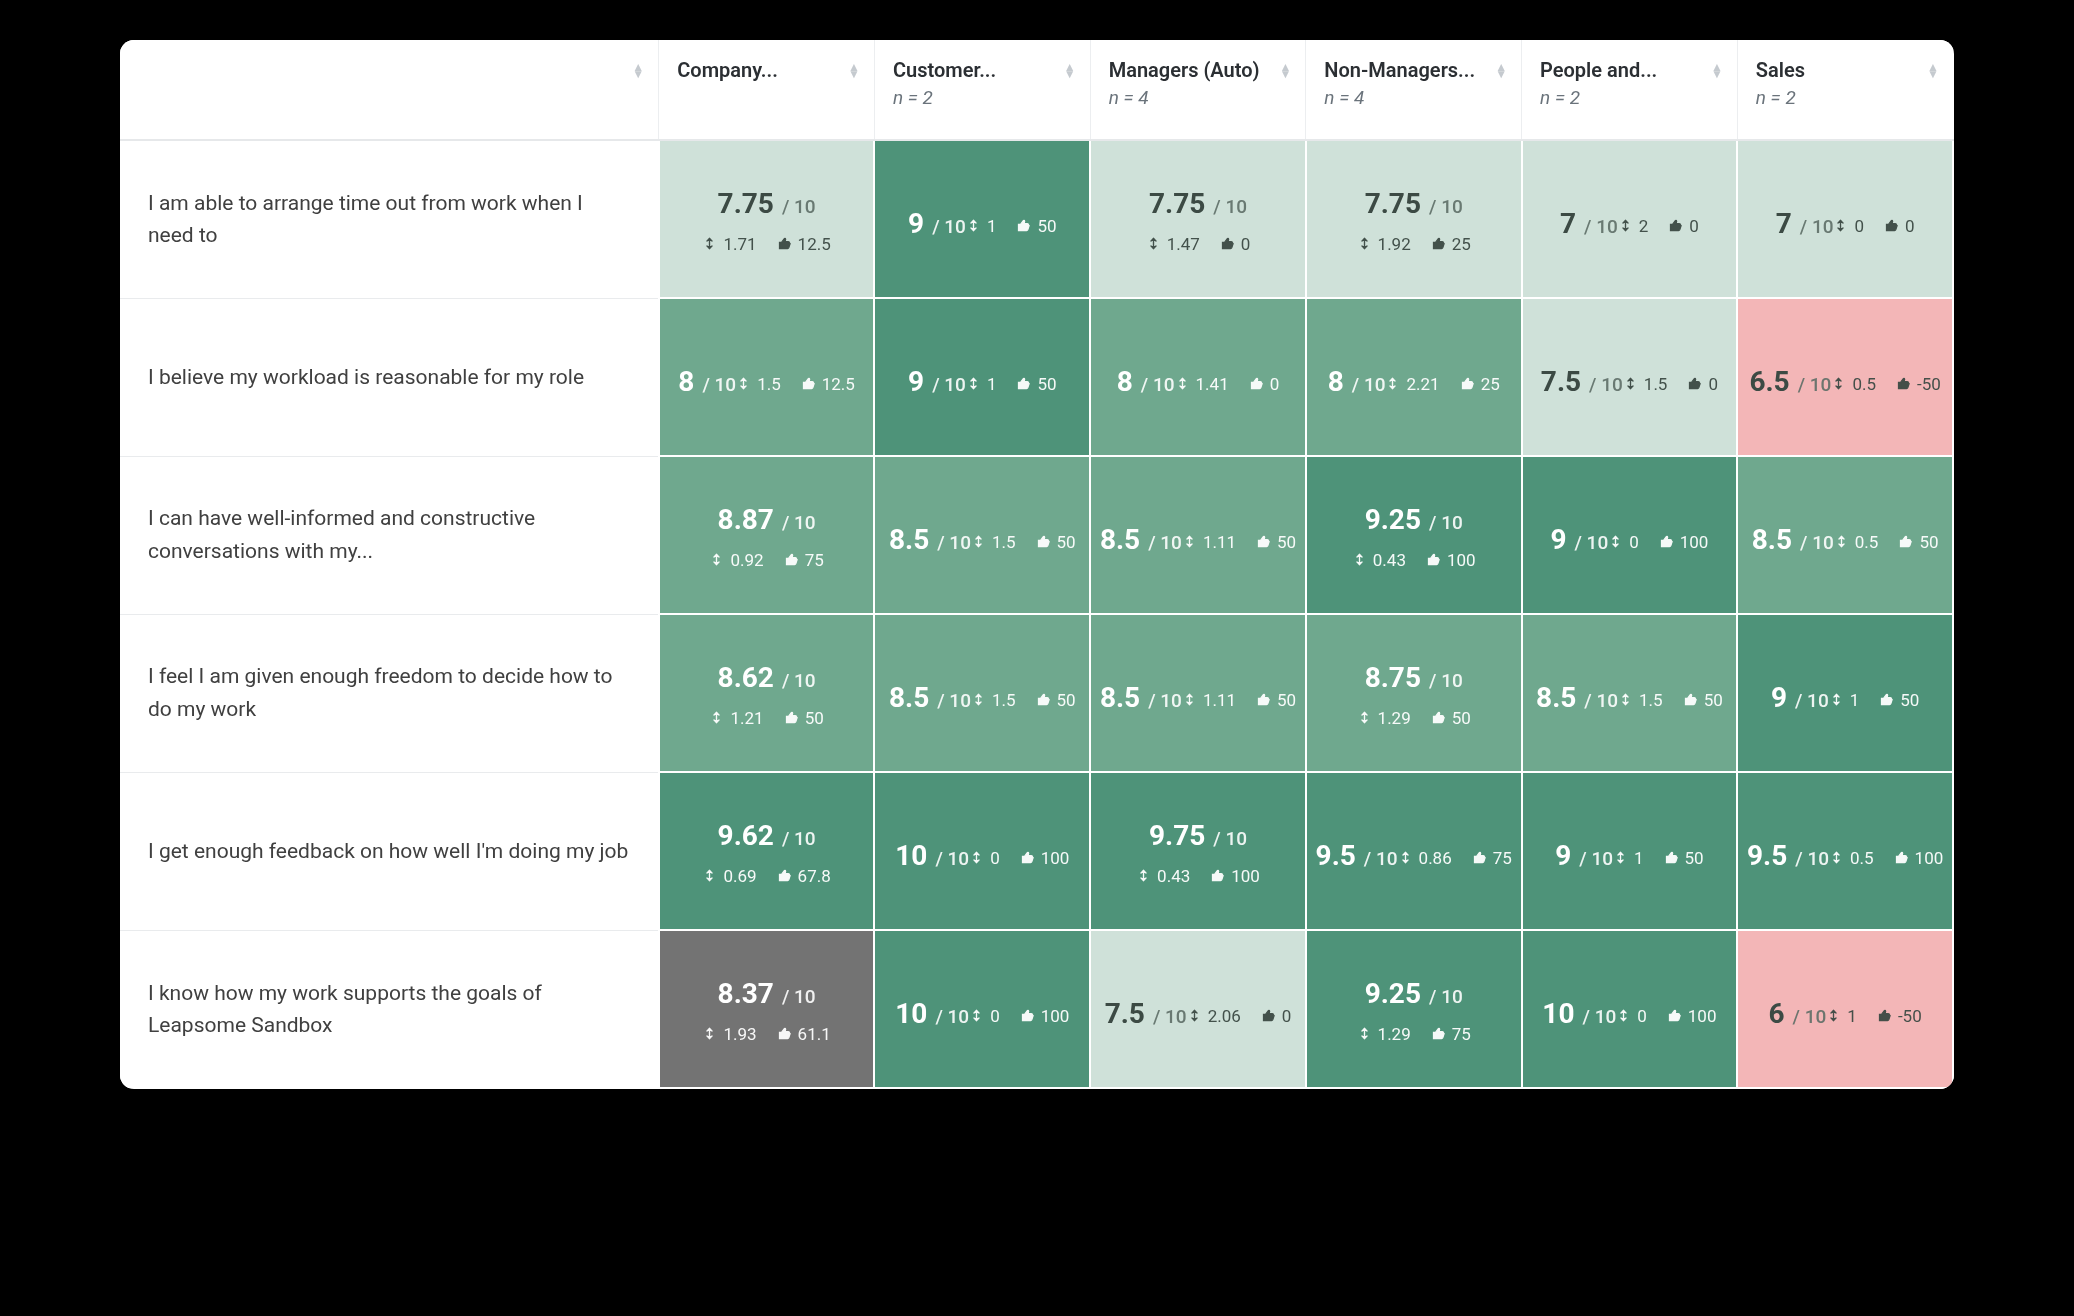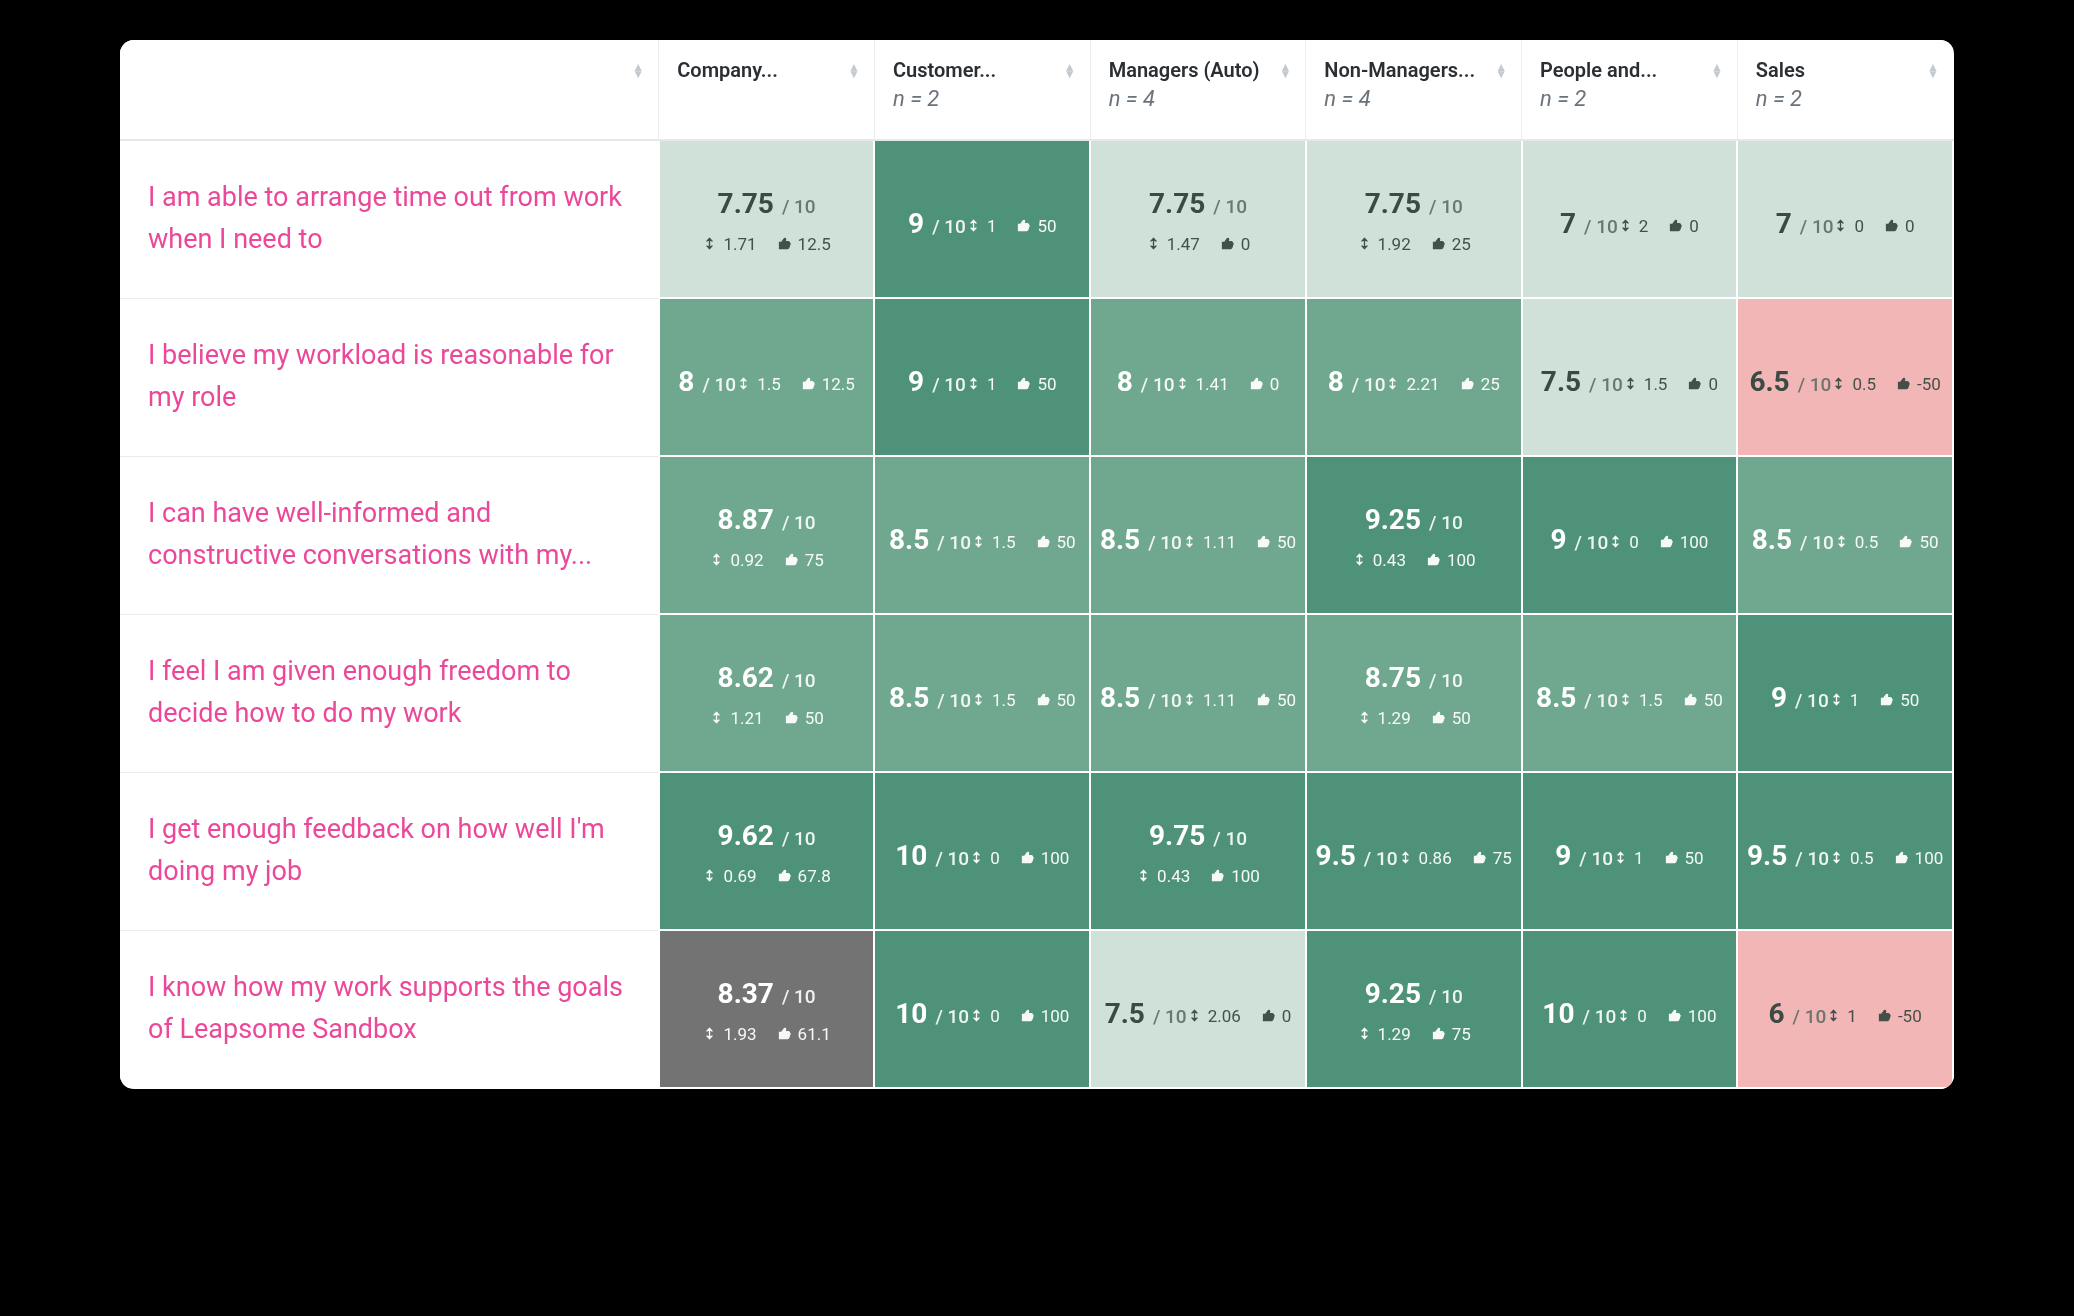--- a/index.html
+++ b/index.html
@@ -39,37 +39,37 @@
   thead th.rowhdr { width: 532px; }
   thead th.colhdr { width: 213px; border-left: 1px solid #eceef0; }
   thead th .th-top {
     display: flex; justify-content: space-between; align-items: flex-start;
     gap: 6px;
   }
   thead th .n {
     font-style: italic;
     font-weight: 400;
     color: #6a737b;
-    font-size: 22px;
+    font-size: 19px;
     margin-top: 4px;
   }
   .sort {
     display: inline-flex; flex-direction: column; gap: 0px;
     color: #c5cacf;
     line-height: 7px; font-size: 12px;
     user-select: none;
     margin-top: 6px;
   }
   .sort span { display:block; }
 
   
   tbody td.rowlabel {
     background: #fff;
-    color: #ec4899;
-    font-size: 27px;
+    color: #404040;
+    font-size: 21px;
     line-height: 1.55;
     padding: 30px 28px;
     border-top: 1px solid #e9ebed;
     vertical-align: middle;
     font-weight: 400;
   }
   tbody td.cell {
     text-align: center;
     vertical-align: middle;
     padding: 22px 8px 18px;

